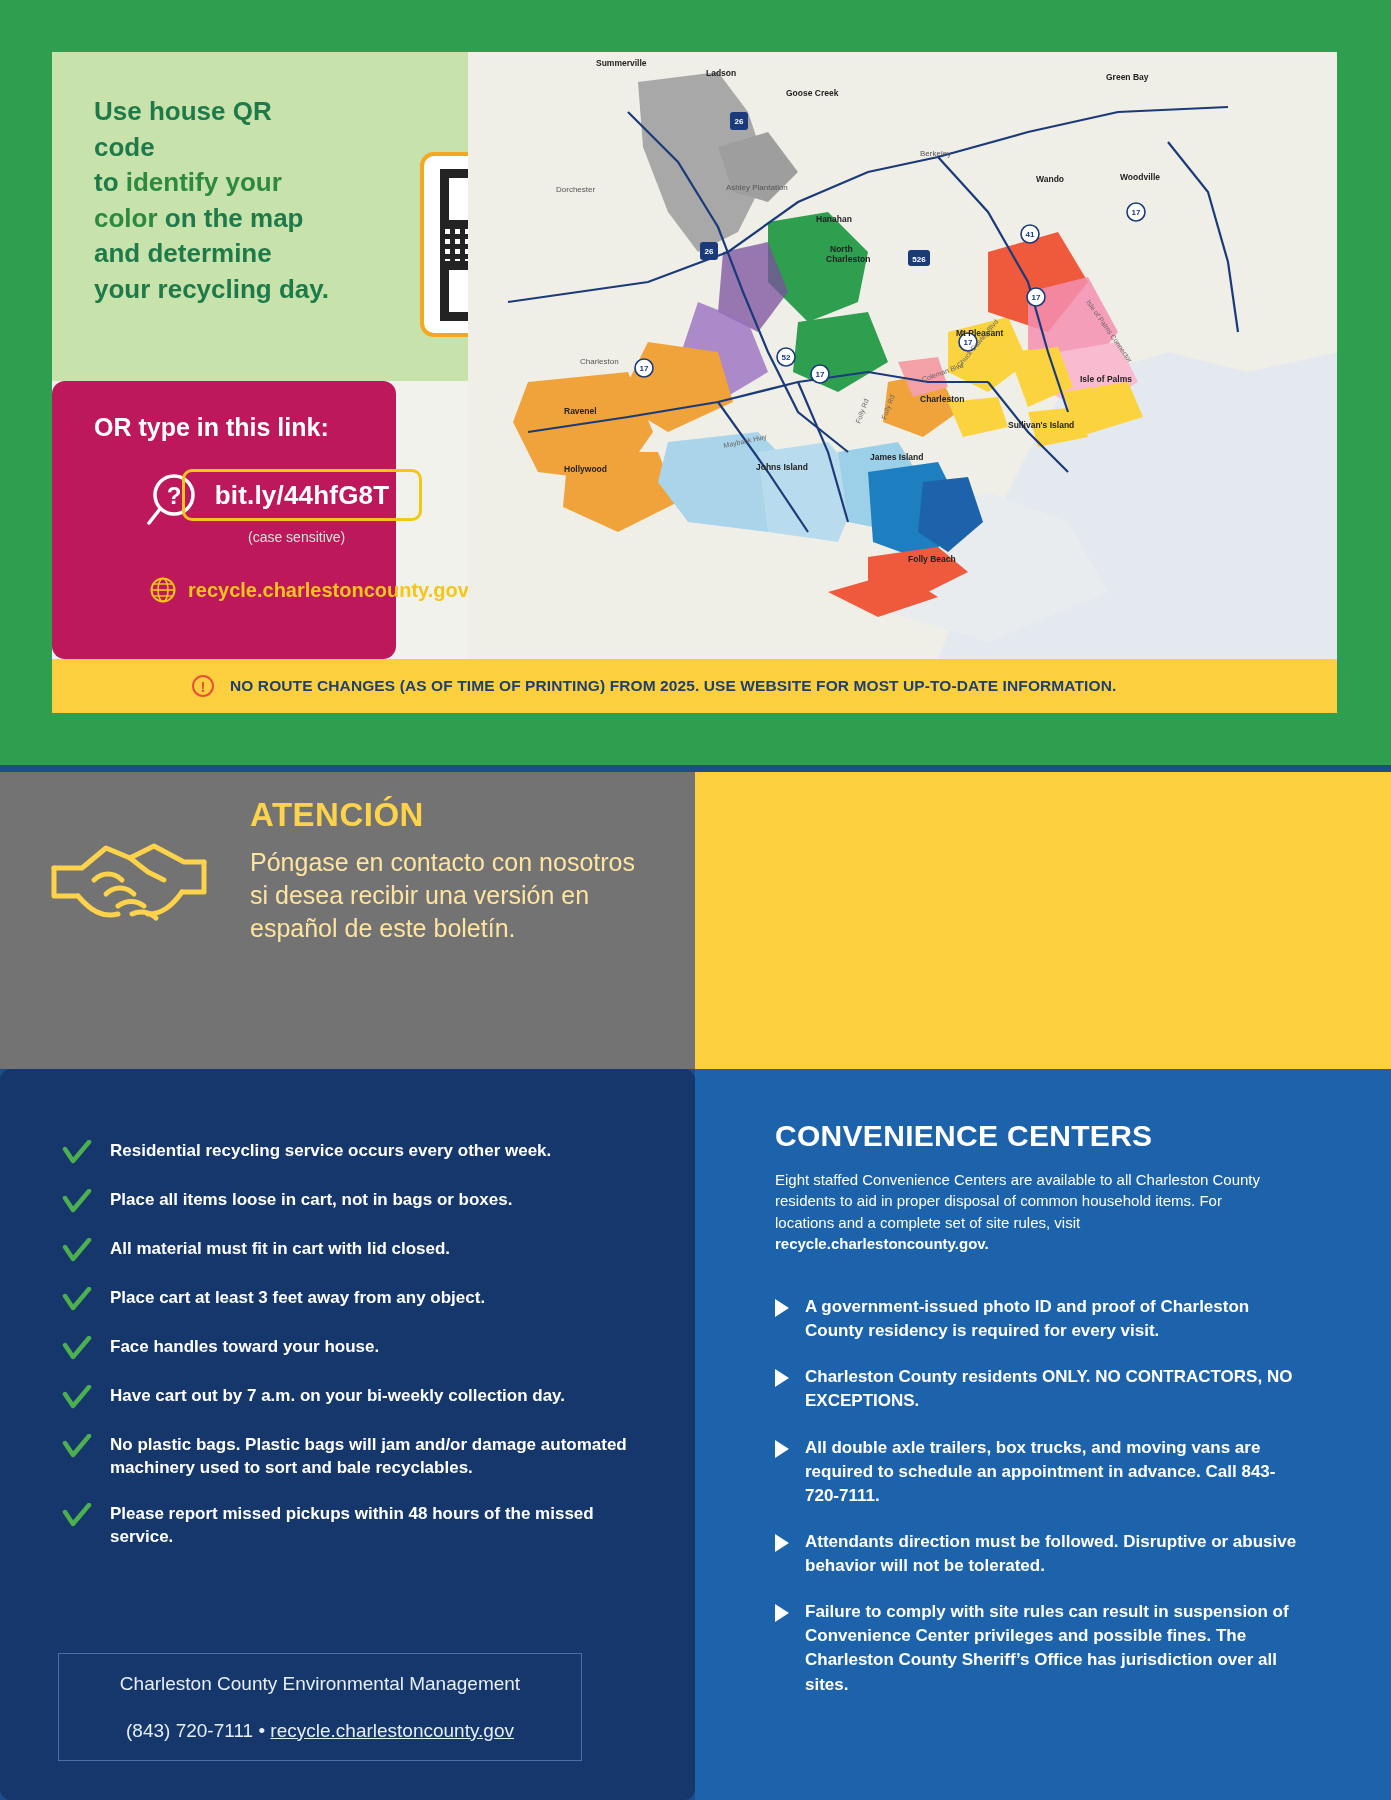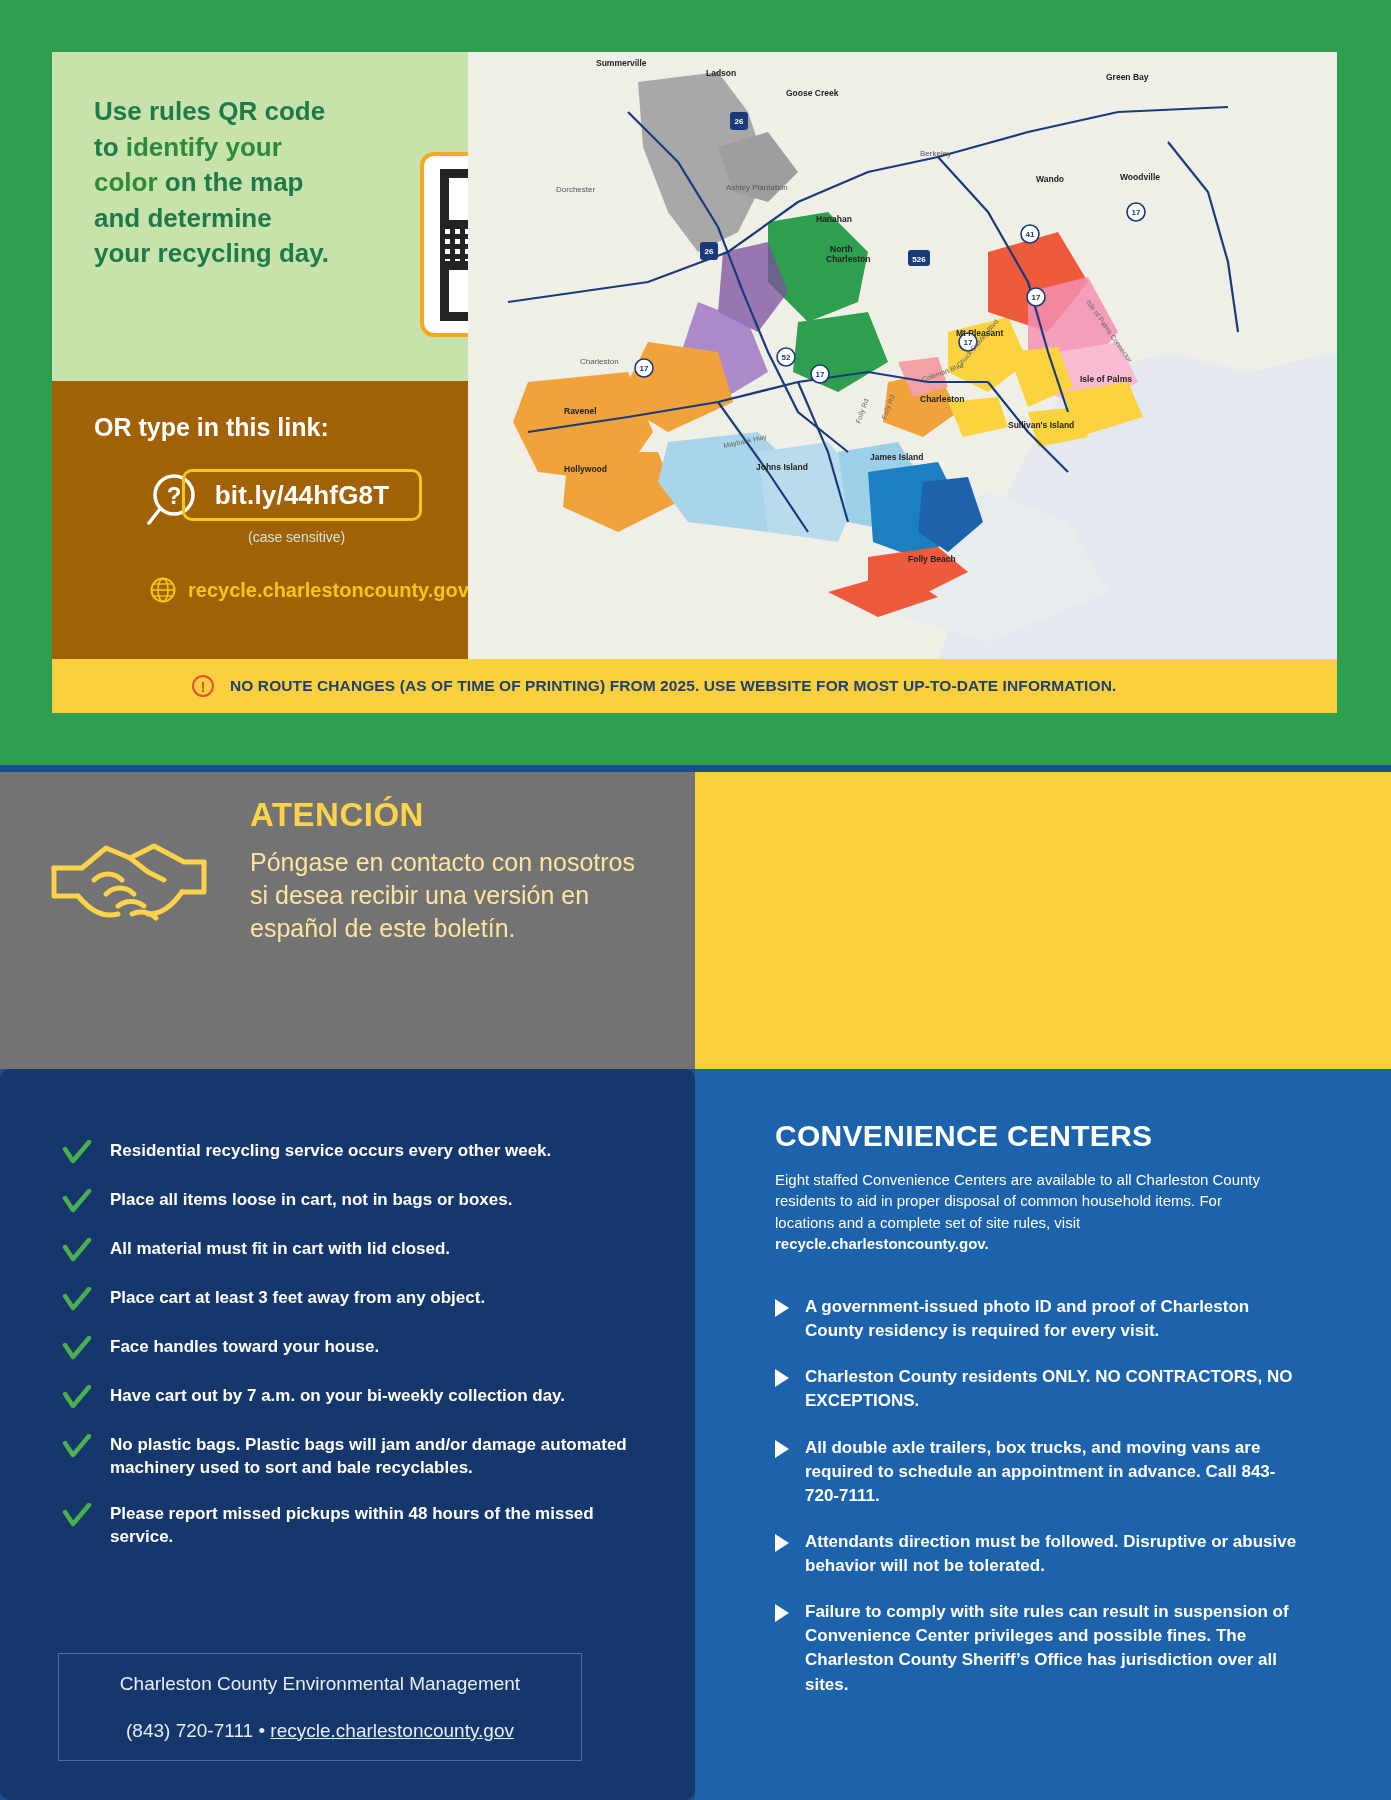--- a/index.html
+++ b/index.html
@@ -104,23 +104,24 @@
     position: absolute;
     left: 58px; top: 60px;
     width: 44px; height: 32px;
     background: #111;
     border-radius: 3px;
   }
 
   .link-panel {
     position: absolute;
     left: 0; top: 329px;
-    width: 416px;
+    width: 344px;
     height: 278px;
-    background: #a16207;
+    background: #be185d;
+    border-radius: 13px;
   }
   .link-title {
     position: absolute;
     left: 42px; top: 32px;
     font-size: 25px;
     color: #ffffff;
     font-weight: 600;
   }
   .link-pill {
     position: absolute;
@@ -344,21 +345,21 @@
 </head>
 <body>
 
 <div class="page">
 
   <div class="top-band">
     <div class="top-card">
 
       <div class="qr-panel">
         <div class="qr-text">
-          <span>Use rules QR code</span><br>
+          <span>Use house QR code</span><br>
           <span>to </span><b>identify your</b><br>
           <b>color</b><span> on the map</span><br>
           <span>and determine</span><br>
           <span>your recycling day.</span>
         </div>
       </div>
 
       <div class="qr-box">
         <div class="qr-img">
           <div class="qr-corner-bl"></div>

